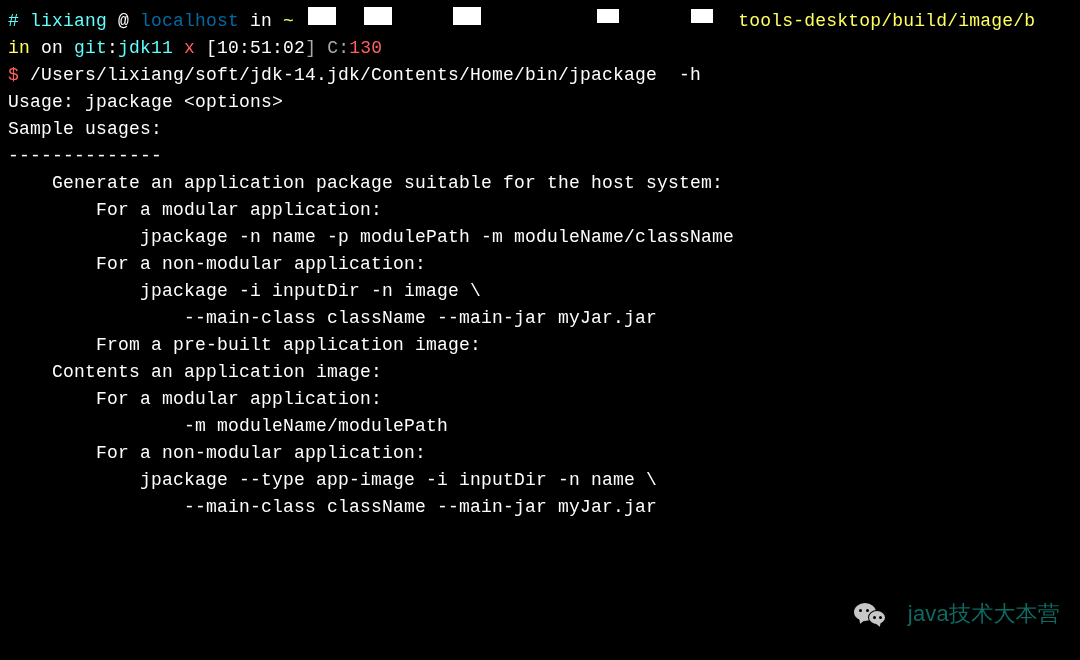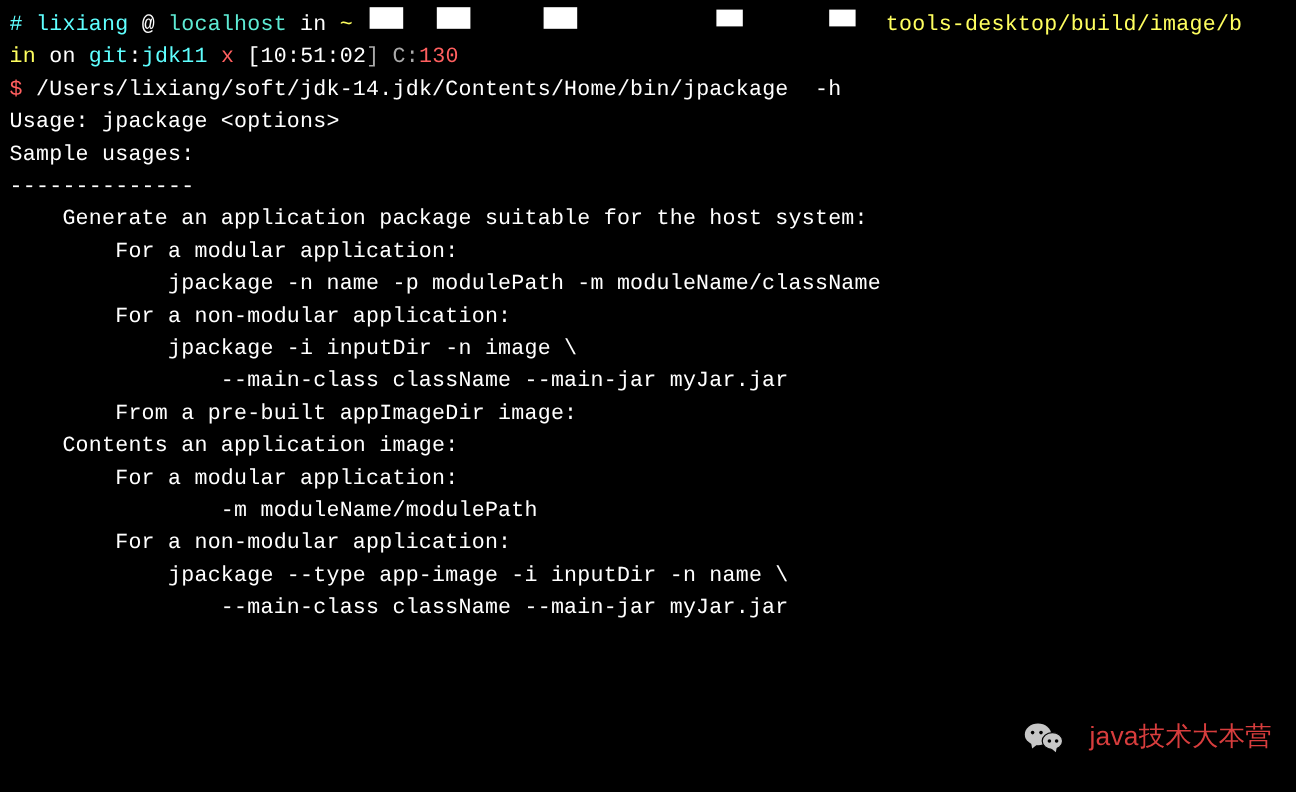--- a/index.html
+++ b/index.html
@@ -26,21 +26,21 @@
     .cyan {
       color: #5fffff;
     }
     .white {
       color: #fff;
     }
     .yellow {
       color: #ffff5f;
     }
     .green {
-      color: #5eead4;
+      color: #0369a1;
     }
     .red {
       color: #ff5f5f;
     }
     .gray {
       color: #aaa;
     }
     .obscure {
       display: inline-block;
       position: relative;
@@ -55,21 +55,21 @@
       margin: 0 14px 2px 14px;
     }
     .obscure-box.sm {
       width: 22px;
       height: 14px;
     }
     .watermark {
       position: absolute;
       bottom: 30px;
       right: 20px;
-      color: #ef4444;
+      color: #0f766e;
       font-family: "PingFang SC", "Microsoft YaHei", sans-serif;
       font-size: 22px;
       display: flex;
       align-items: center;
       gap: 22px;
       opacity: 0.9;
     }
     .wechat-icon {
       width: 32px;
       height: 26px;
@@ -144,21 +144,21 @@
   <div class="line">Usage: jpackage &lt;options&gt;</div>
   <div class="line"></div>
   <div class="line">Sample usages:</div>
   <div class="line">--------------</div>
   <div class="line">    Generate an application package suitable for the host system:</div>
   <div class="line">        For a modular application:</div>
   <div class="line">            jpackage -n name -p modulePath -m moduleName/className</div>
   <div class="line">        For a non-modular application:</div>
   <div class="line">            jpackage -i inputDir -n image \</div>
   <div class="line">                --main-class className --main-jar myJar.jar</div>
-  <div class="line">        From a pre-built appImageDir image:</div>
+  <div class="line">        From a pre-built application image:</div>
   <div class="line">    Contents an application image:</div>
   <div class="line">        For a modular application:</div>
   <div class="line">                -m moduleName/modulePath</div>
   <div class="line">        For a non-modular application:</div>
   <div class="line">            jpackage --type app-image -i inputDir -n name \</div>
   <div class="line">                --main-class className --main-jar myJar.jar</div>
 
 </div>
 
 <div class="watermark">

